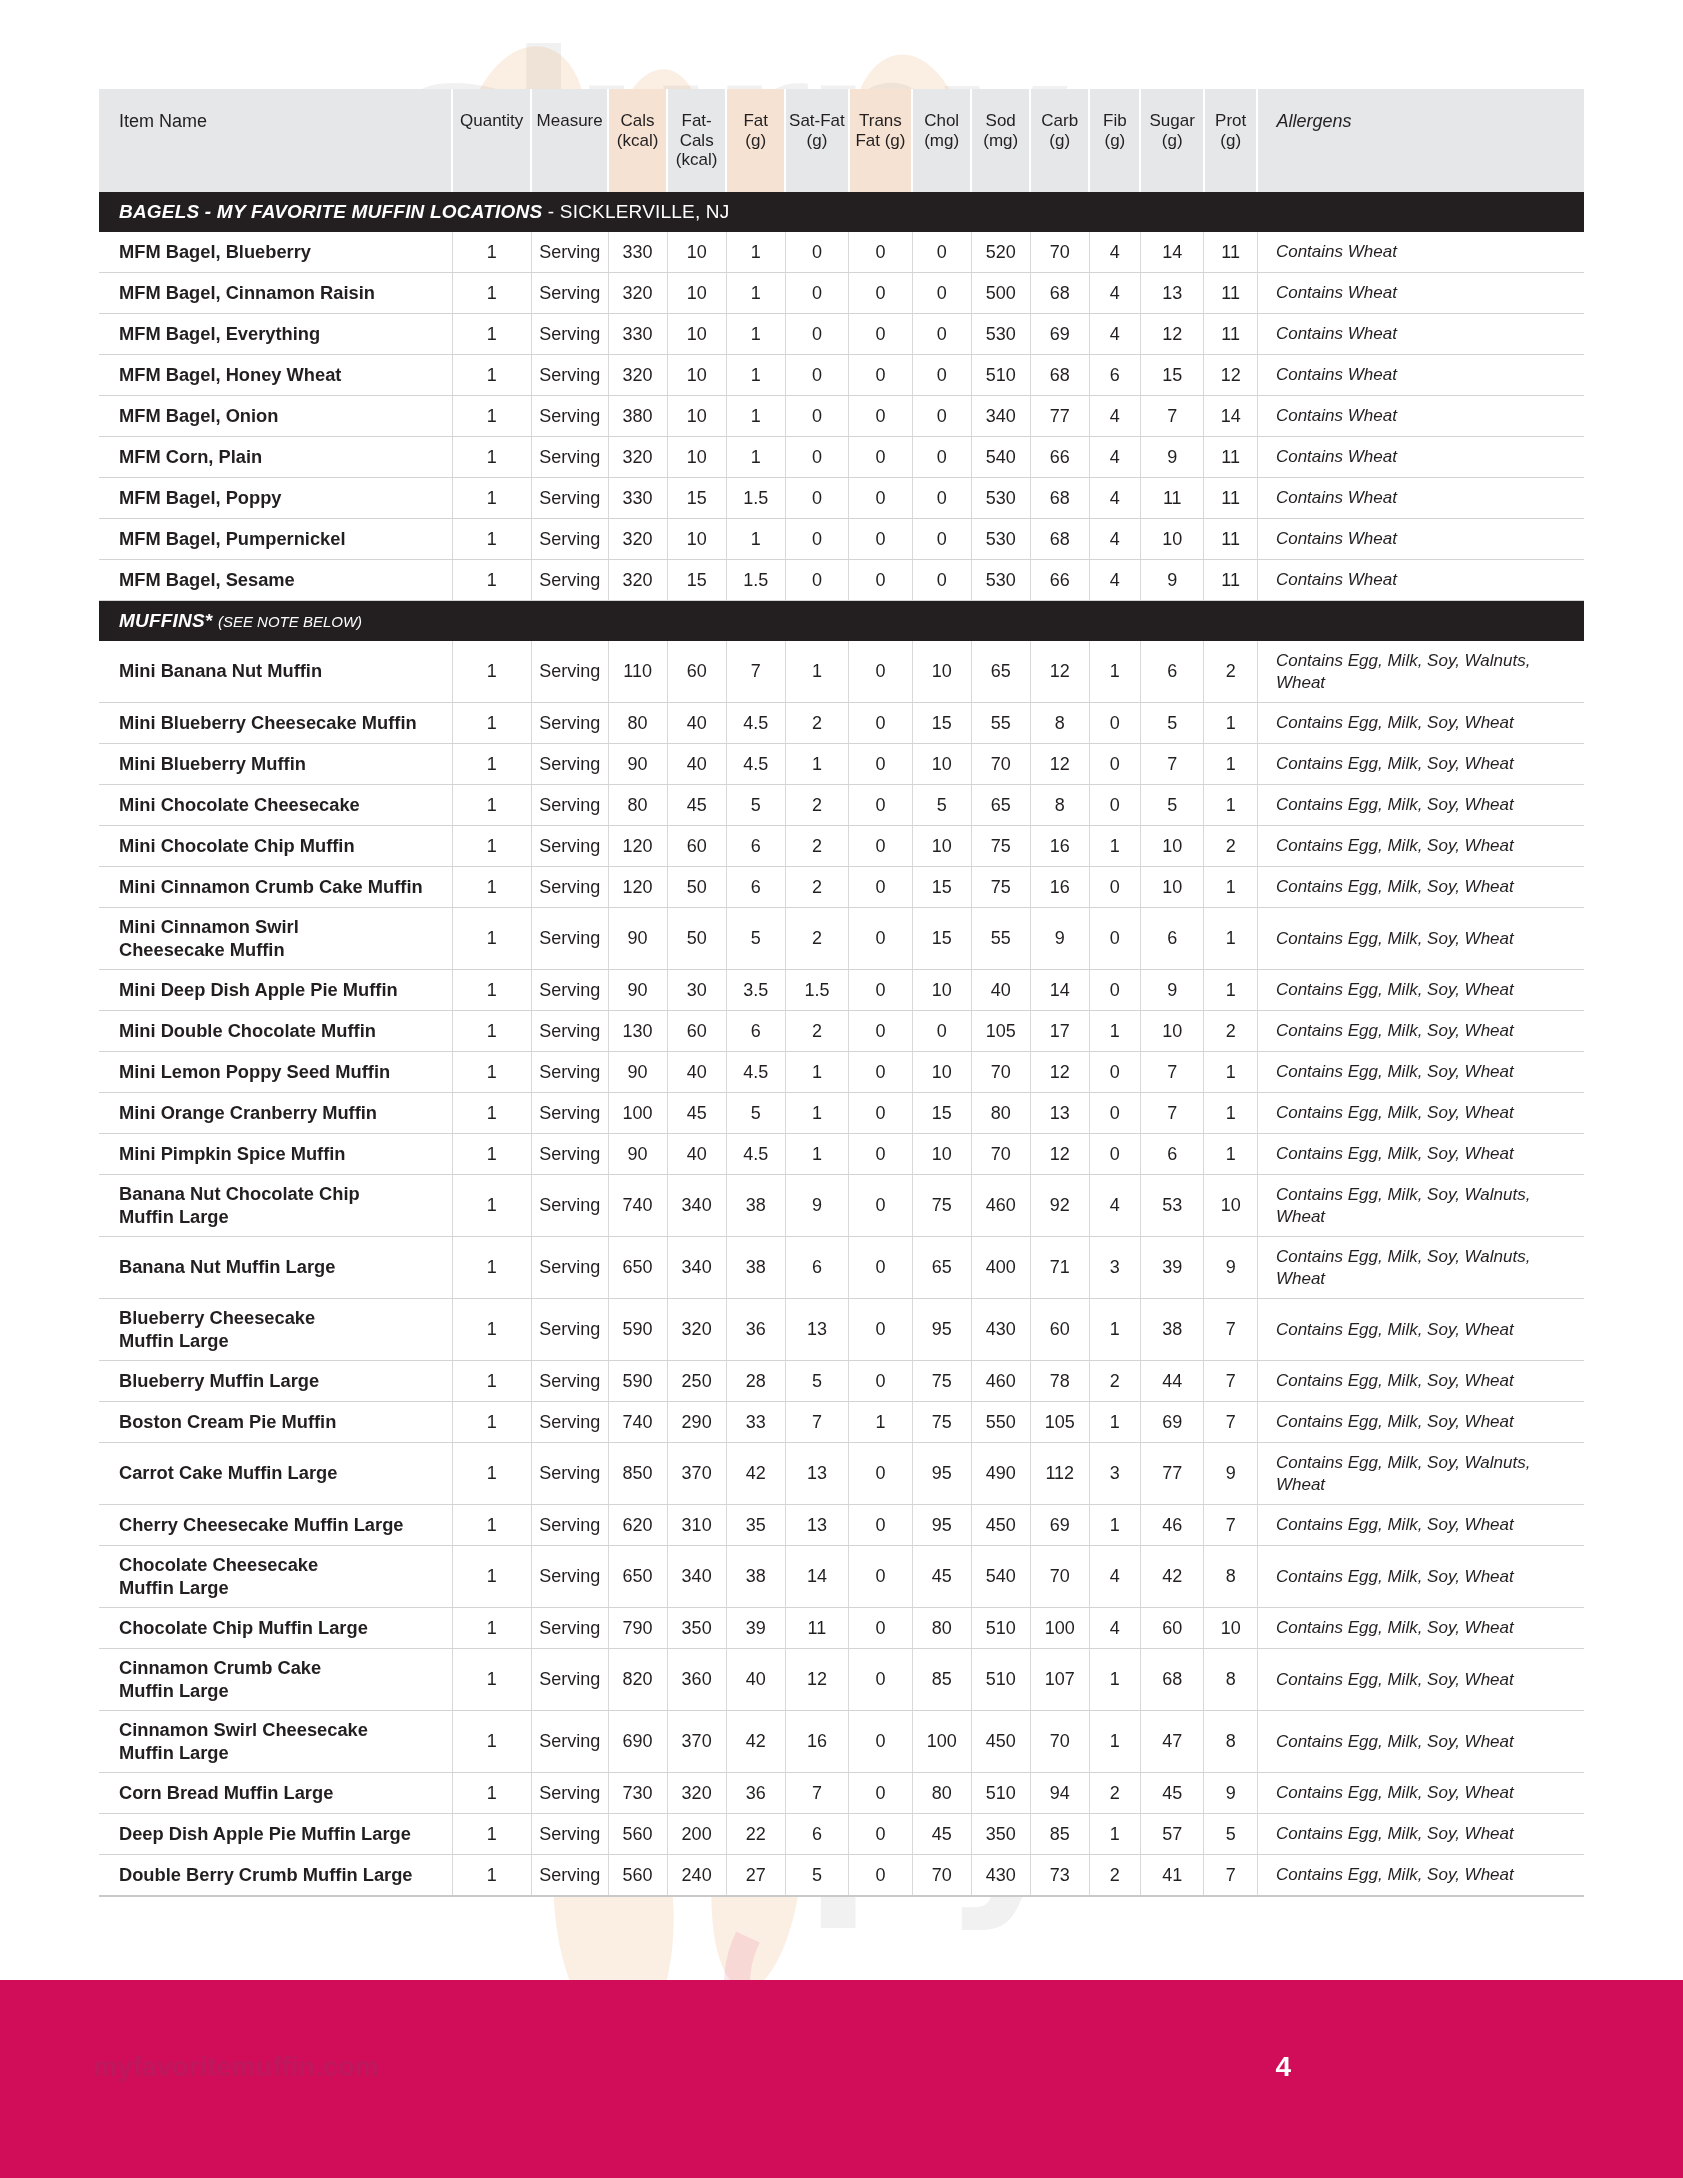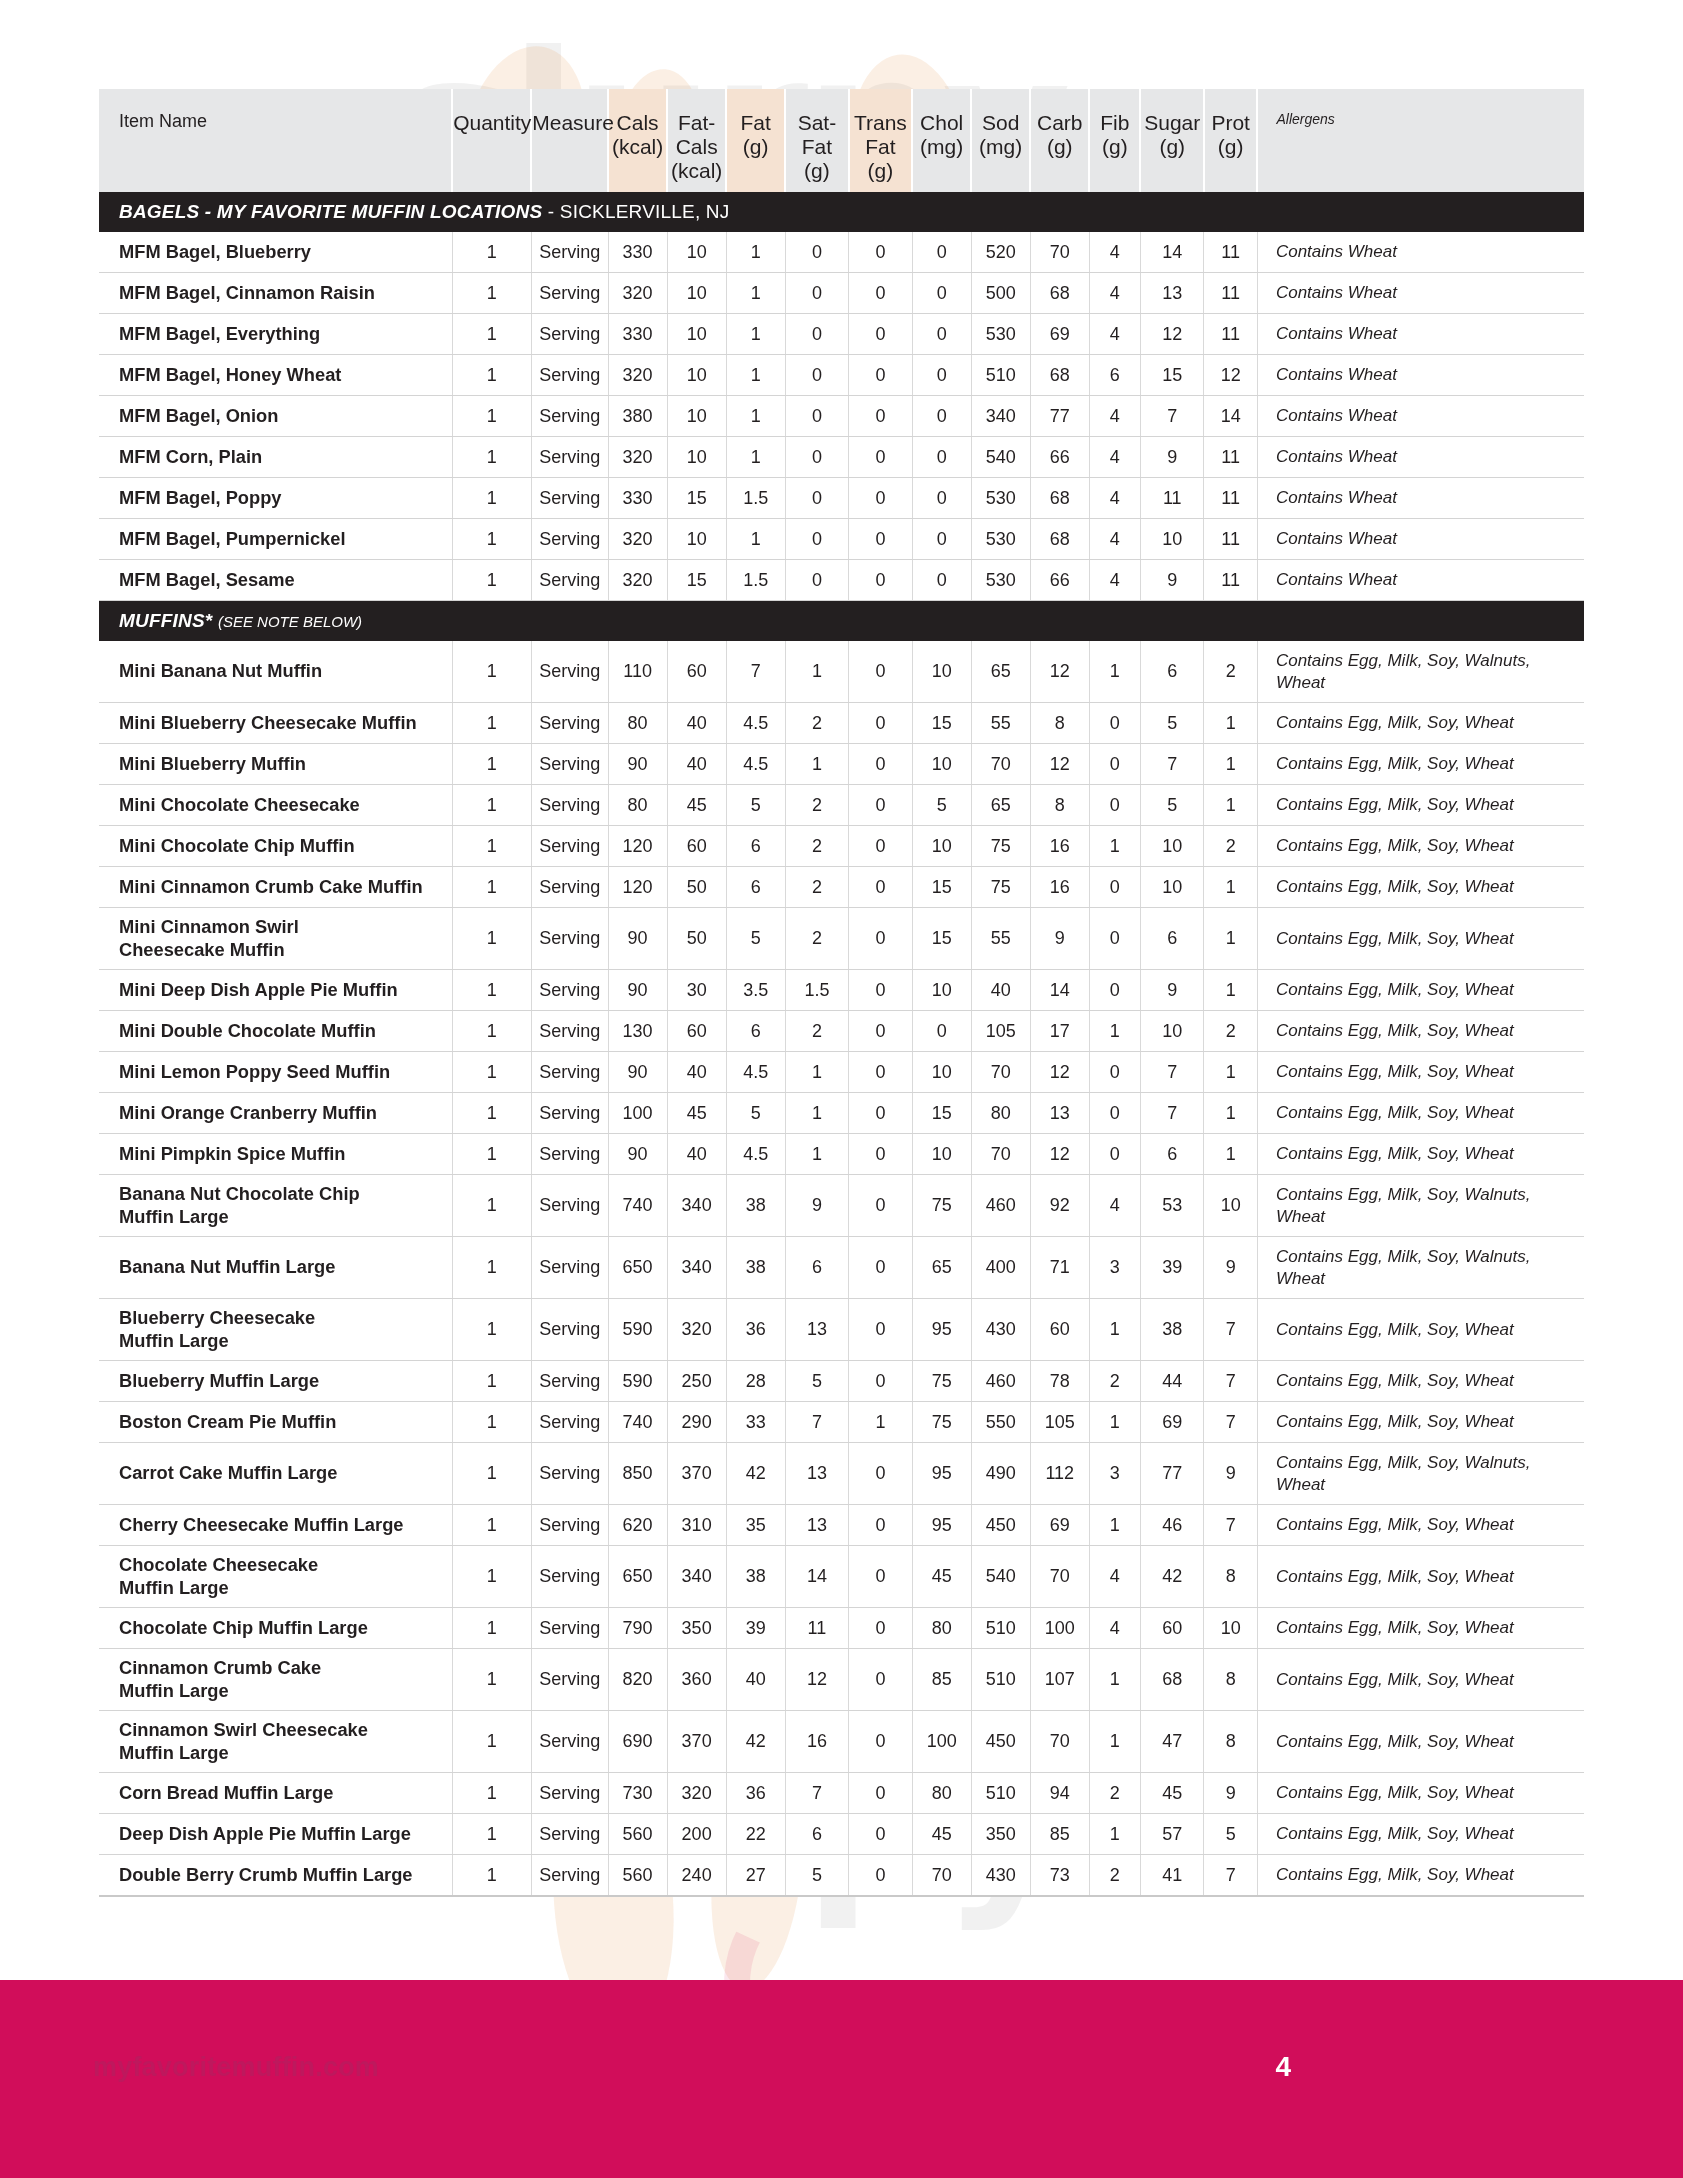--- a/index.html
+++ b/index.html
@@ -76,37 +76,37 @@
     padding: 0;
     vertical-align: middle;
   }
 
   
   thead tr.head-row th {
     background: #e6e7e8;
     height: 81px;
     vertical-align: top;
     padding-top: 22px;
-    font-size: 21px;
+    font-size: 17px;
     font-weight: normal;
     color: #231f20;
     text-align: center;
     line-height: 1.15;
     border-right: 2px solid #ffffff;
   }
   thead tr.head-row th.col-item {
     text-align: left;
     padding-left: 20px;
     font-size: 18px;
   }
   thead tr.head-row th.col-allerg {
     text-align: left;
     padding-left: 18px;
     font-style: italic;
-    font-size: 14px;
+    font-size: 18px;
     border-right: none;
   }
   thead tr.head-row th.tint { background: #f5e2d2; margin-top: 12px; }
 
   
   tr.section-row td {
     background: #231f20;
     color: #ffffff;
     height: 40px;
     padding-left: 20px;

